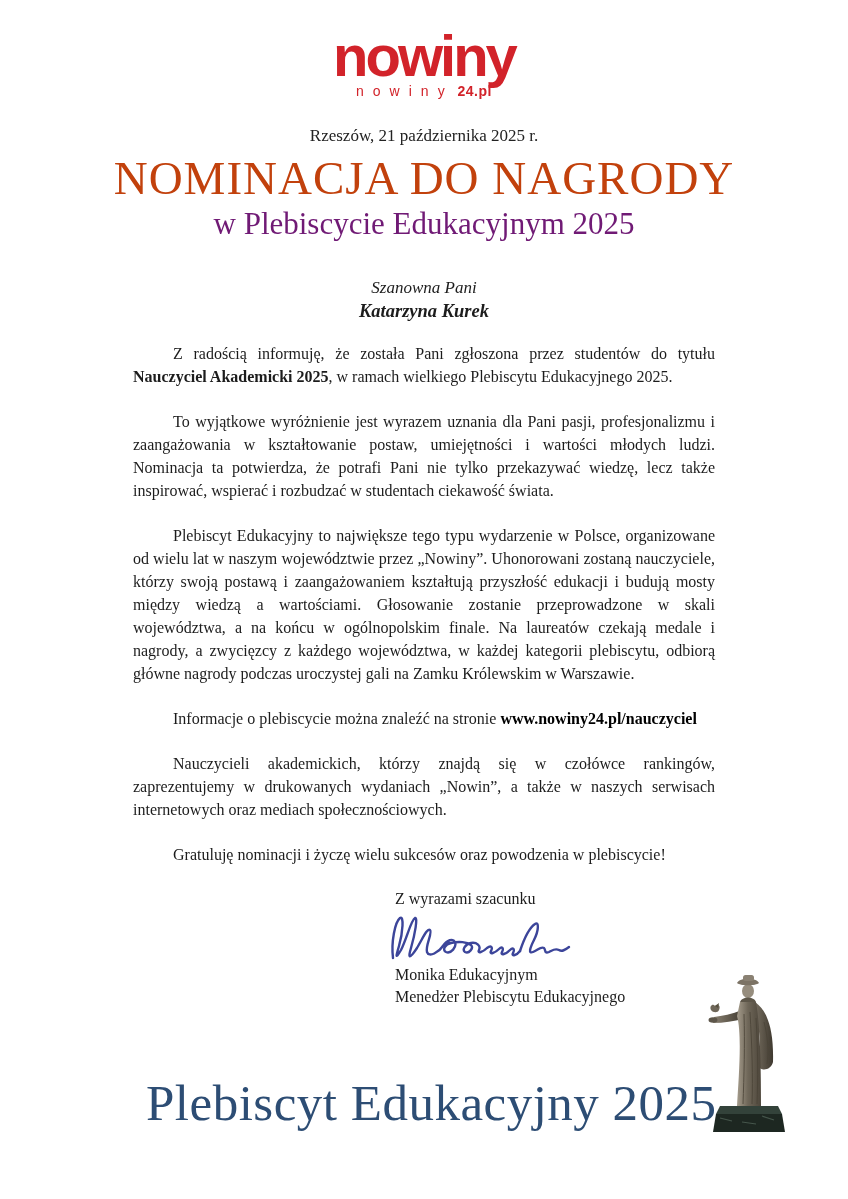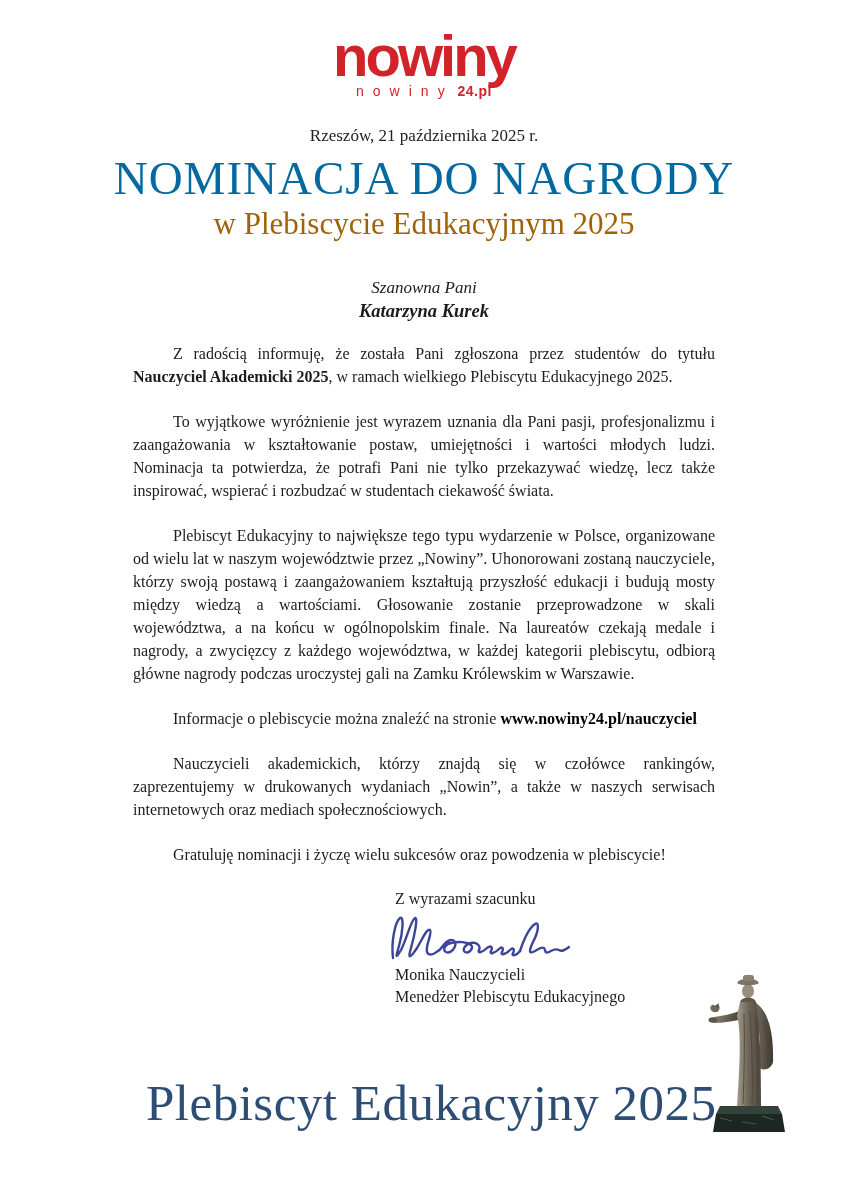--- a/index.html
+++ b/index.html
@@ -32,30 +32,30 @@
     line-height: 1;
   }
   .logo-tagline .tag-word { letter-spacing: 9px; font-weight: 500; }
   .logo-tagline .tag-suffix { letter-spacing: 0.5px; font-weight: 700; text-align: center; }
   
   .dateline { text-align: center; font-size: 17px; margin-top: 28px; color: #222; }
   .doc-title {
     text-align: center;
     font-size: 47px;
     font-weight: 400;
-    color: #0369a1;
+    color: #c2410c;
     letter-spacing: 1px;
     margin: 8px 0 0 0;
     line-height: 1.05;
   }
   .doc-subtitle {
     text-align: center;
     font-size: 31px;
     font-weight: 400;
-    color: #a16207;
+    color: #701a75;
     margin: 4px 0 0 0;
     line-height: 1.1;
   }
   
   .salutation { text-align: center; margin-top: 36px; font-style: italic; }
   .salutation .sal-line1 { font-size: 17px; }
   .salutation .sal-line2 { font-size: 18.5px; font-weight: 700; margin-top: 3px; }
   
   .letter-body { margin: 20px 73px 0 73px; font-size: 16px; line-height: 23px; }
   .letter-body p {
@@ -132,21 +132,21 @@
 
   <div class="closing">
     <div class="valediction">Z wyrazami szacunku</div>
     <svg class="signature-svg" width="190" height="52" viewBox="0 0 190 52" aria-hidden="true">
       <g fill="none" stroke="#3c459a" stroke-width="2.4" stroke-linecap="round" stroke-linejoin="round">
         <path d="M6,46 C4,30 8,10 13,6 C17,3 16,20 12,34 C9,44 8,48 14,38 C20,26 24,8 28,6 C31,5 28,22 24,36 C21,46 22,48 30,36 C36,26 40,16 43,18 C46,20 38,34 40,40 C42,46 52,40 56,34"></path>
         <path d="M56,34 C60,28 66,26 68,30 C70,35 64,42 59,40 C55,38 58,32 64,31 C72,29 80,30 84,33 C87,36 82,42 78,40 C75,38 78,32 84,31 C90,30 94,34 92,38 C90,42 96,40 100,36 C104,33 106,35 104,39 C102,43 108,41 112,37 C115,34 117,36 115,40 C113,44 119,42 123,38 C126,35 128,37 126,41 C124,45 130,43 133,39"></path>
         <path d="M133,39 C136,30 142,16 148,12 C152,9 152,18 147,28 C143,36 141,42 146,40 C151,38 154,34 157,36 C159,38 157,42 162,40 C166,38 168,36 172,38 C175,40 178,38 182,35"></path>
       </g>
     </svg>
-    <div class="signer-name">Monika Nauczycieli</div>
+    <div class="signer-name">Monika Edukacyjnym</div>
     <div class="signer-title">Menedżer Plebiscytu Edukacyjnego</div>
   </div>
 
   <div class="footer-banner">Plebiscyt Edukacyjny 2025</div>
 
   <svg class="statuette" width="96" height="172" viewBox="0 0 96 172" aria-hidden="true">
     <defs>
       <linearGradient id="bronze" x1="0" y1="0" x2="1" y2="0">
         <stop offset="0" stop-color="#a59c8c"></stop>
         <stop offset="0.45" stop-color="#6f6759"></stop>

